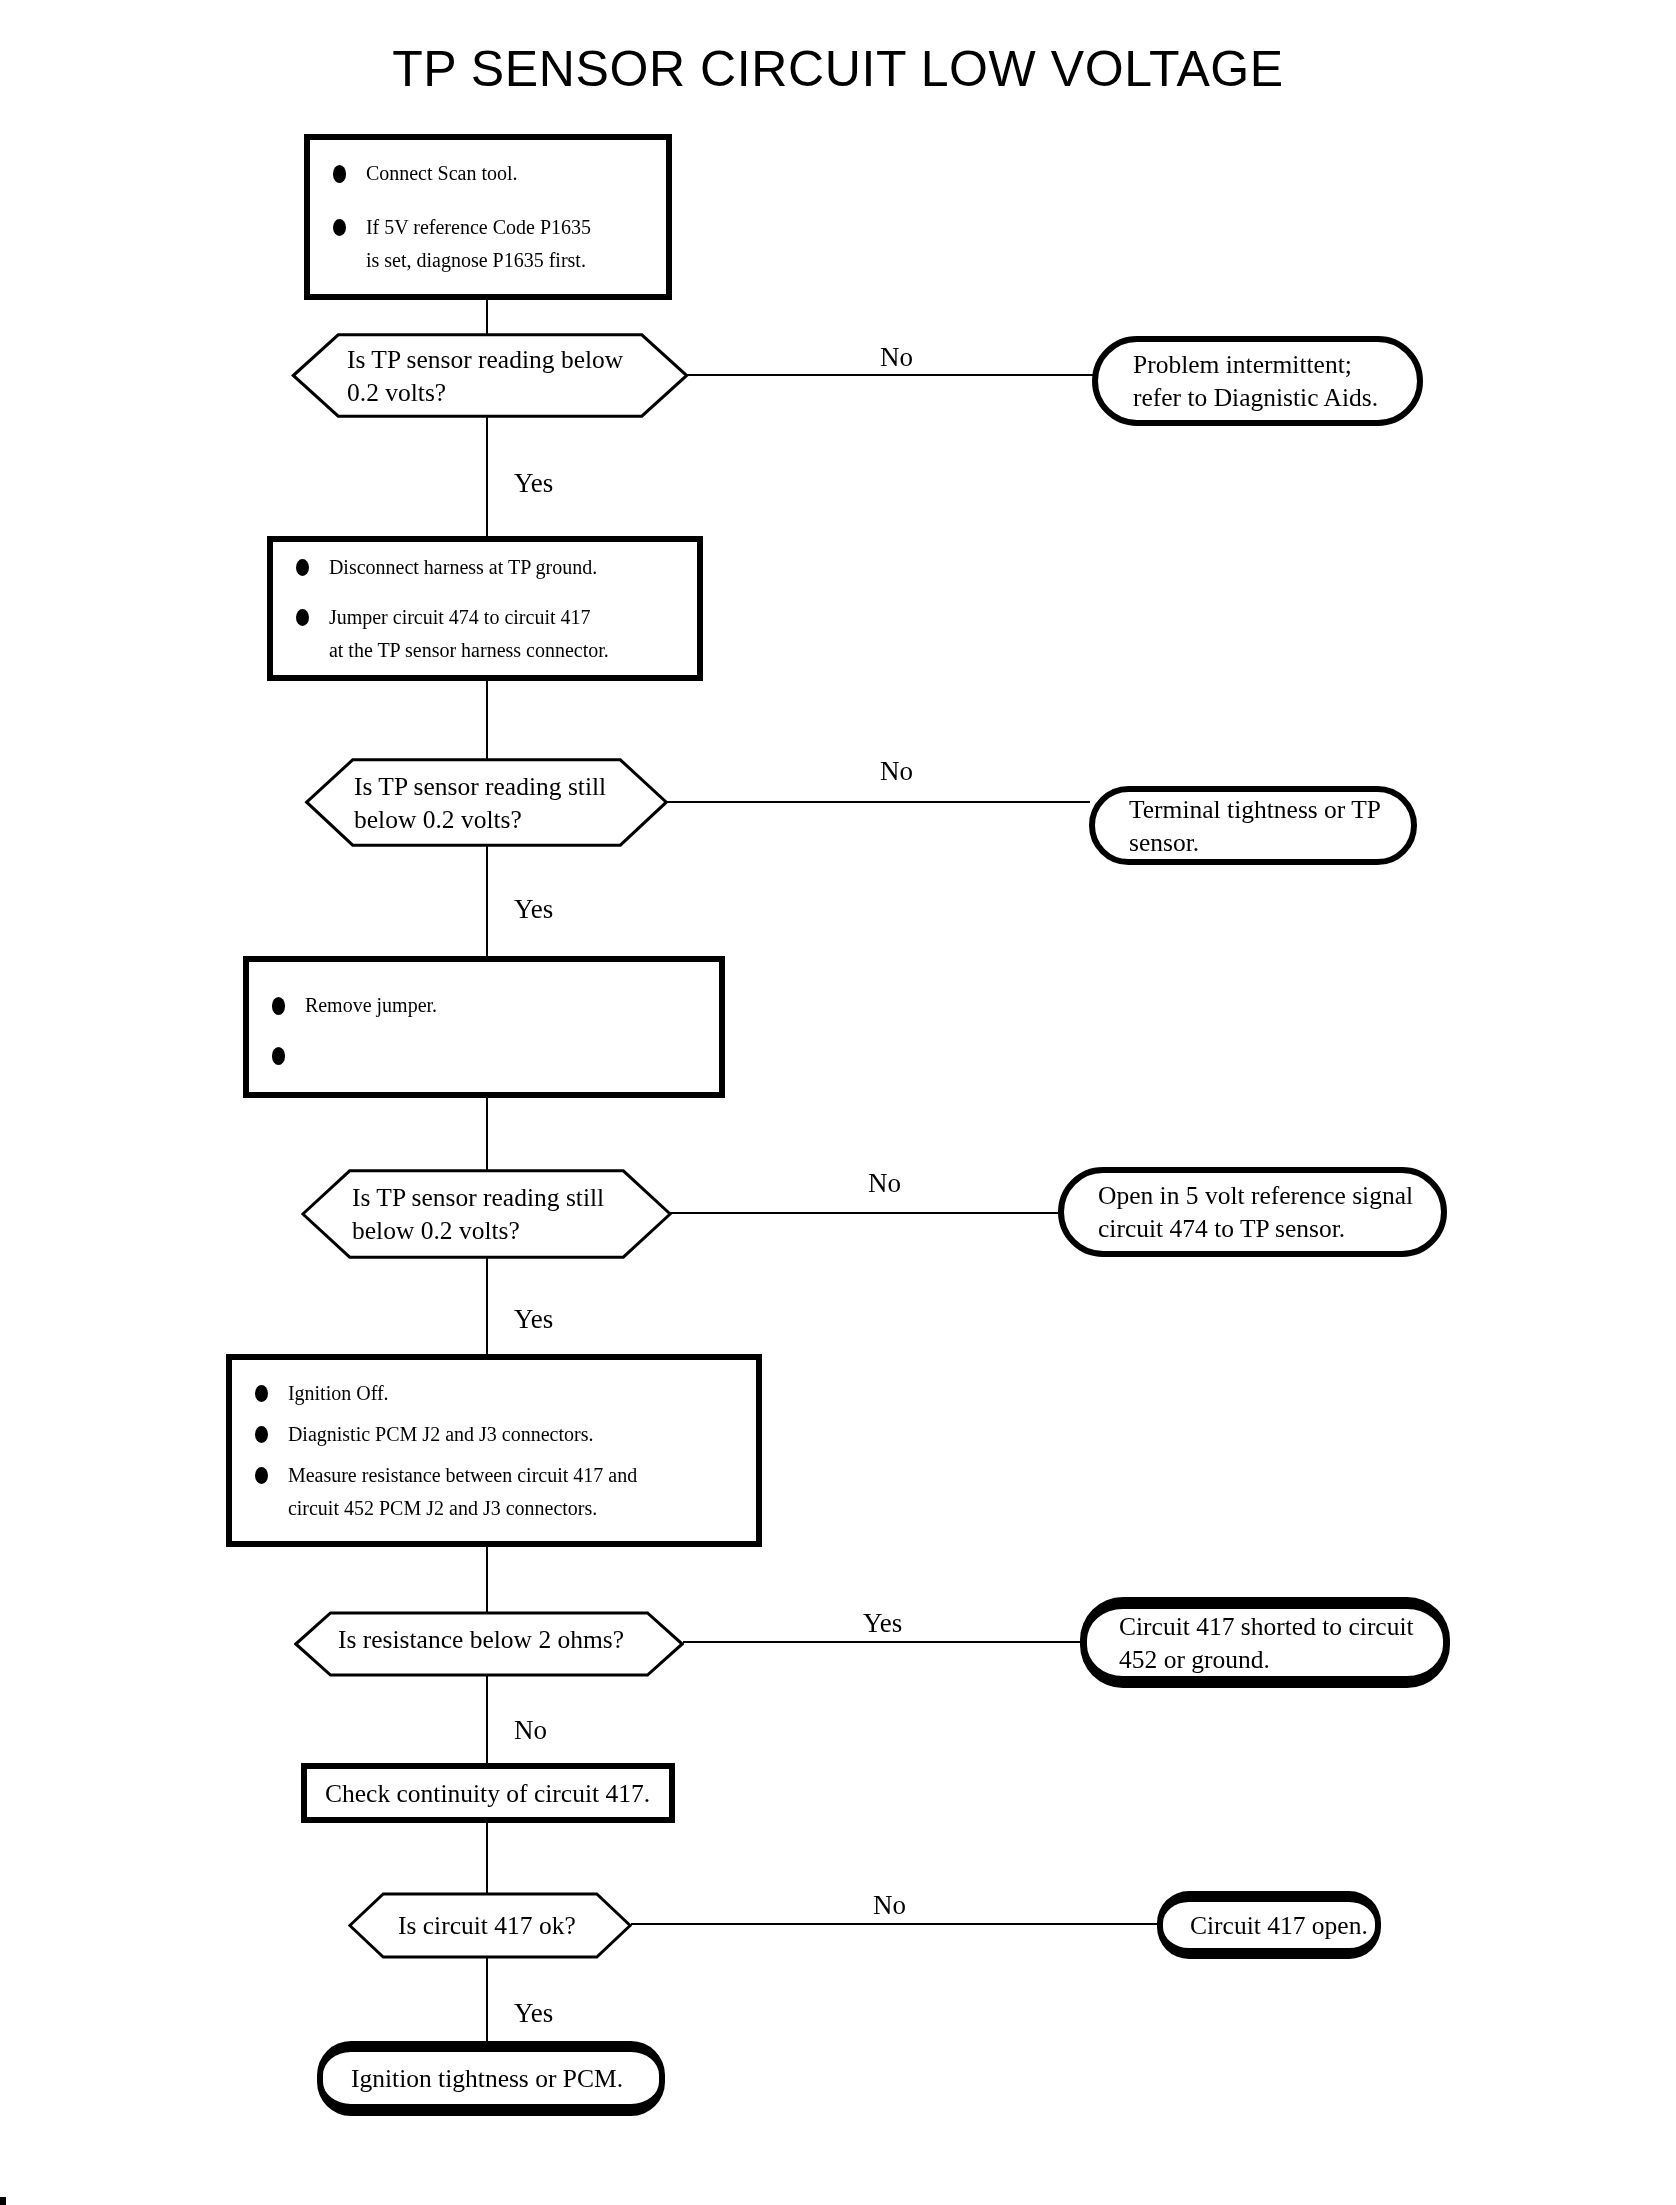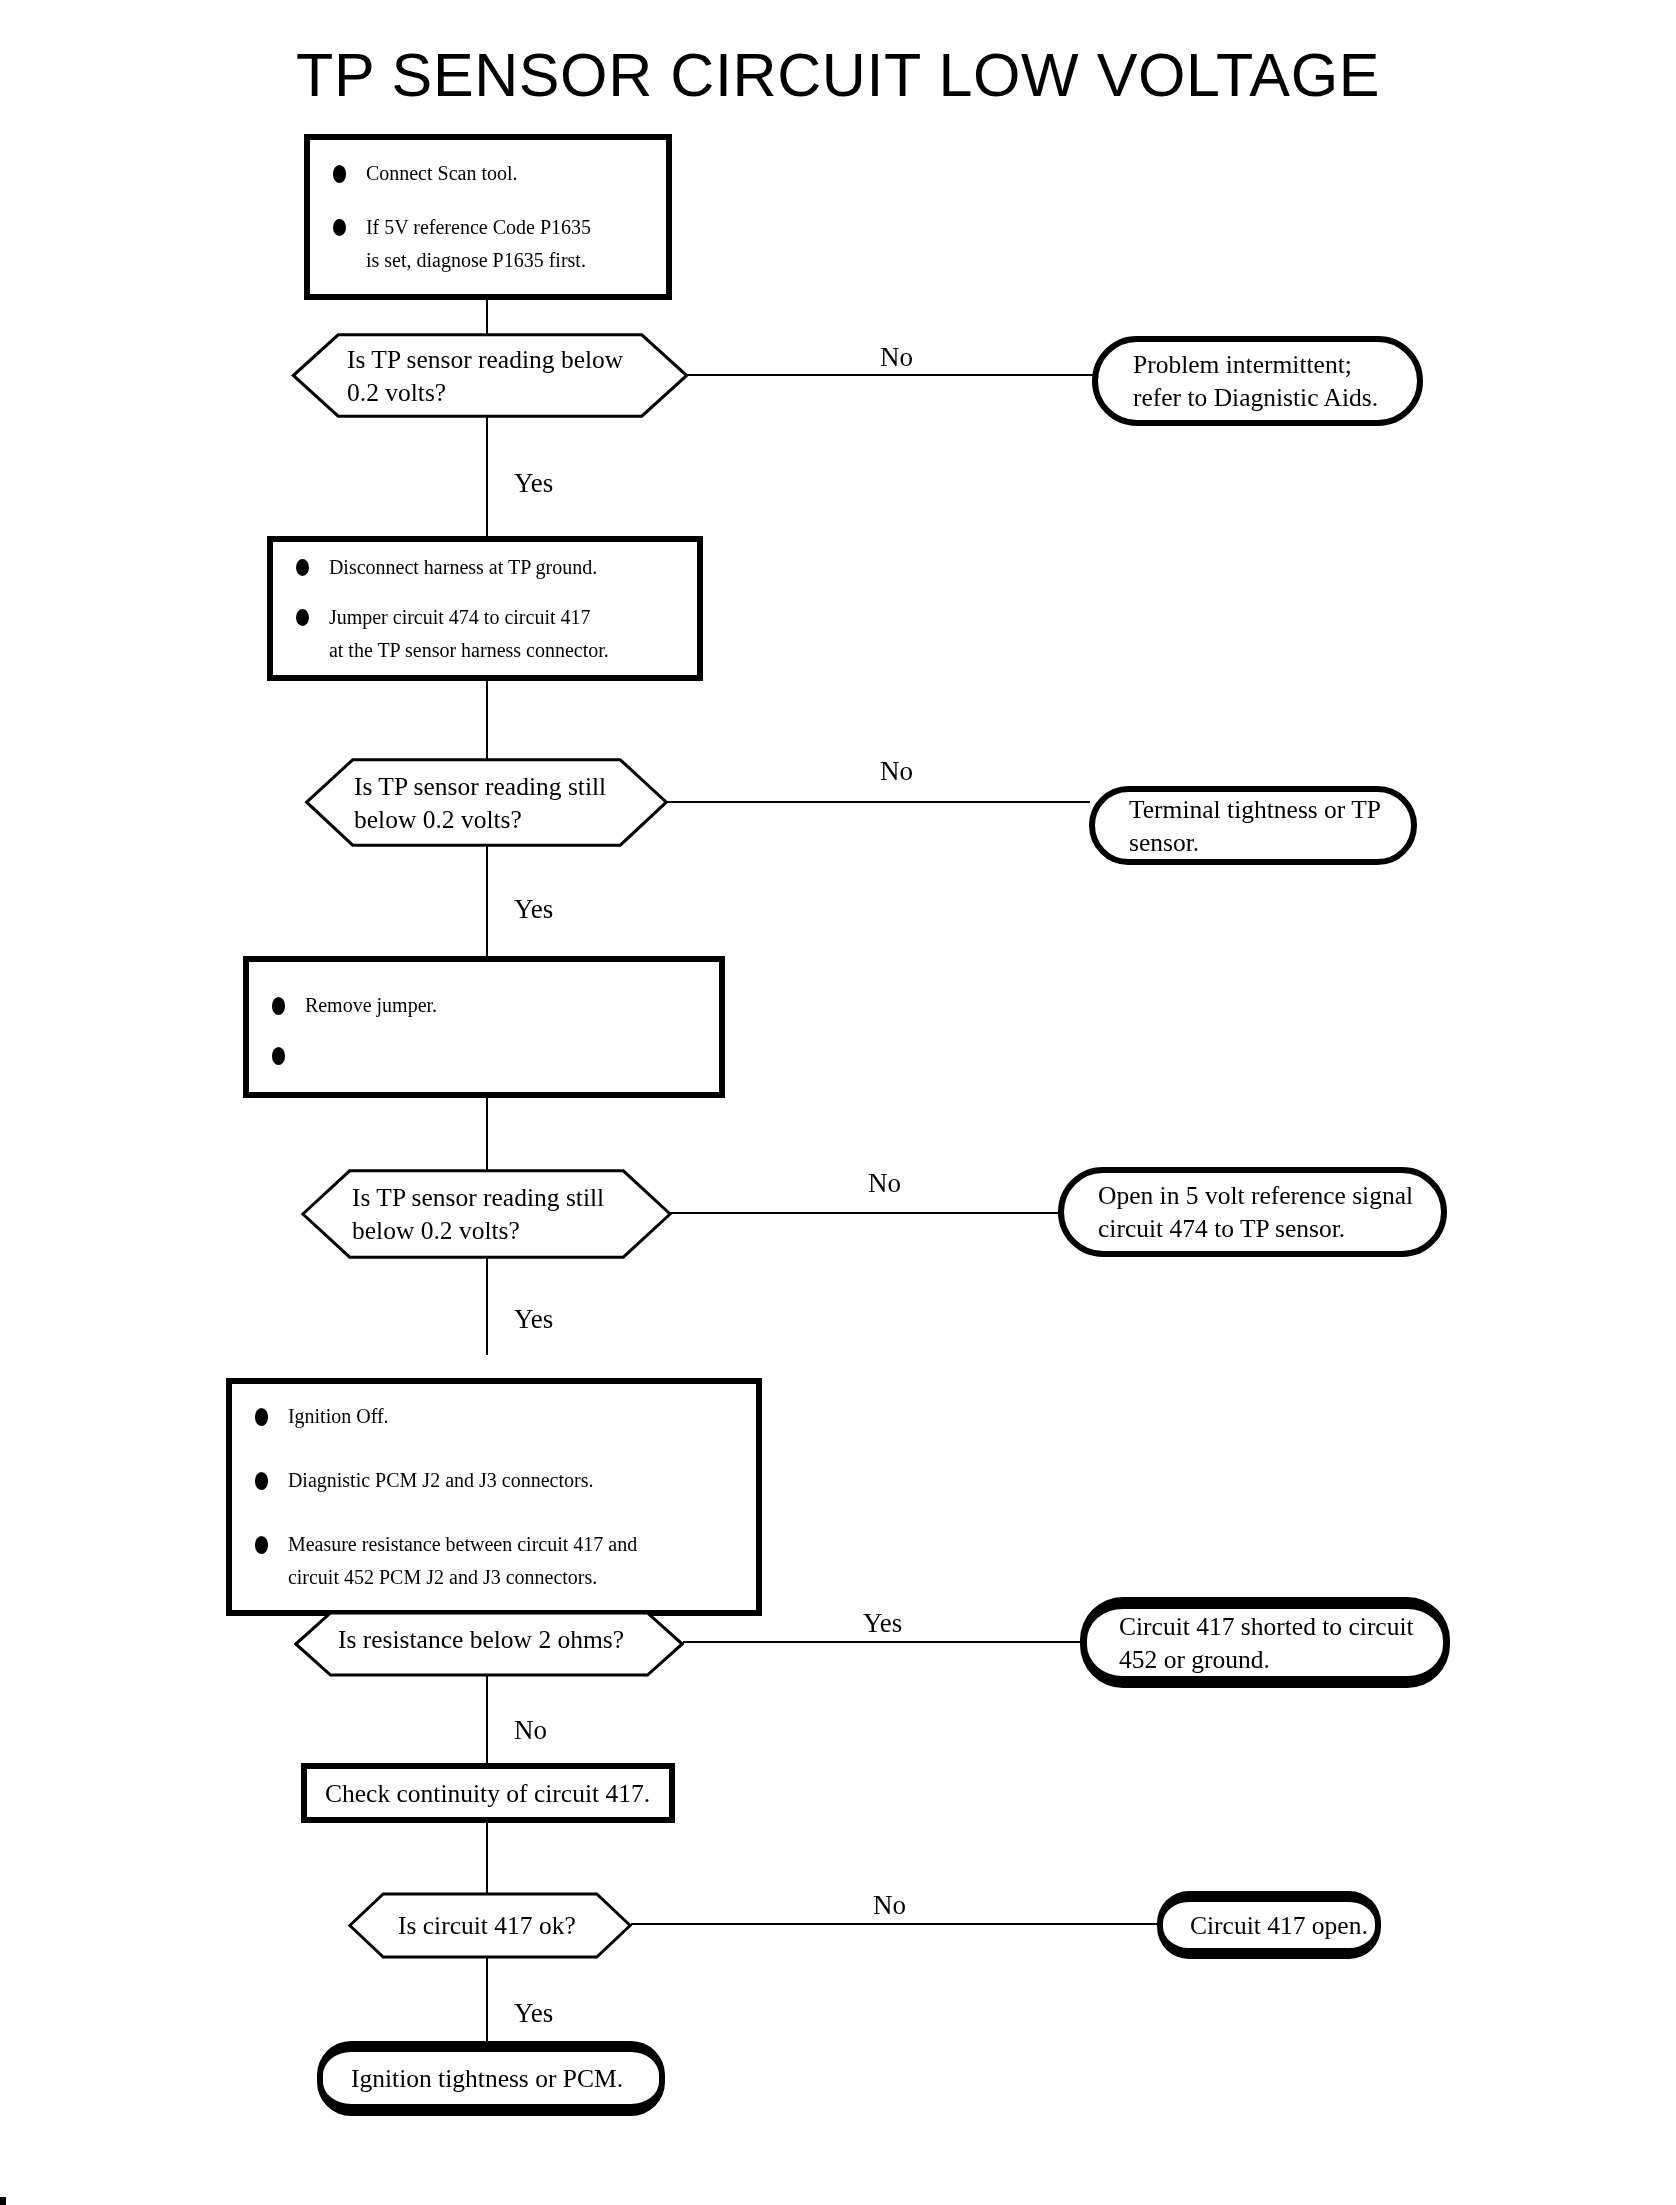--- a/index.html
+++ b/index.html
@@ -1,19 +1,19 @@
 <!DOCTYPE html>
 <html style="font-size:9.7px"><head>
 <meta charset="utf-8">
 <style>
   html,body{margin:0;padding:0;background:#ffffff;}
   .page{position:relative;width:1676px;height:2205px;background:#ffffff;overflow:hidden;
         font-family:"Liberation Serif", serif;color:#000;}
   .title{position:absolute;left:0;top:40px;width:1676px;margin:0;text-align:center;
-         font-family:"Liberation Sans", sans-serif;font-weight:400;font-size:61px;
+         font-family:"Liberation Sans", sans-serif;font-weight:400;font-size:50px;
          letter-spacing:0.6px;color:#000;}
   
   .process{position:absolute;background:#fff;border:6px solid #000;box-sizing:border-box;
            display:flex;flex-direction:column;justify-content:center;}
   .bullet{display:flex;align-items:flex-start;}
   .dot{flex:0 0 auto;width:13.4px;height:17.6px;background:#000;border-radius:50%;
        margin:8px 0 0 23px;}
   .btext{margin-left:19.5px;font-size:20px;line-height:33px;white-space:pre-line;}
   .plainline{font-size:25.5px;line-height:33px;padding-left:18px;white-space:pre-line;}
   
@@ -121,21 +121,21 @@
     </svg>
     <div class="hexlabel" style="padding-left:51px;">Is TP sensor reading still
 below 0.2 volts?</div>
   </div>
 
   <div class="stadium" style="left:1058px;top:1167px;width:389px;height:90px;border-radius:45px;">
     <div class="stlabel" style="padding-left:34px;">Open in 5 volt reference signal
 circuit 474 to TP sensor.</div>
   </div>
 
-  <div class="process" style="left:226px;top:1354px;width:536px;height:238px;gap:31px;margin-top:24px;">
+  <div class="process" style="left:226px;top:1354px;width:536px;height:193px;gap:8px;">
     <div class="bullet">
       <span class="dot"></span>
       <span class="btext">Ignition Off.</span>
     </div>
     <div class="bullet">
       <span class="dot"></span>
       <span class="btext">Diagnistic PCM J2 and J3 connectors.</span>
     </div>
     <div class="bullet">
       <span class="dot"></span>

